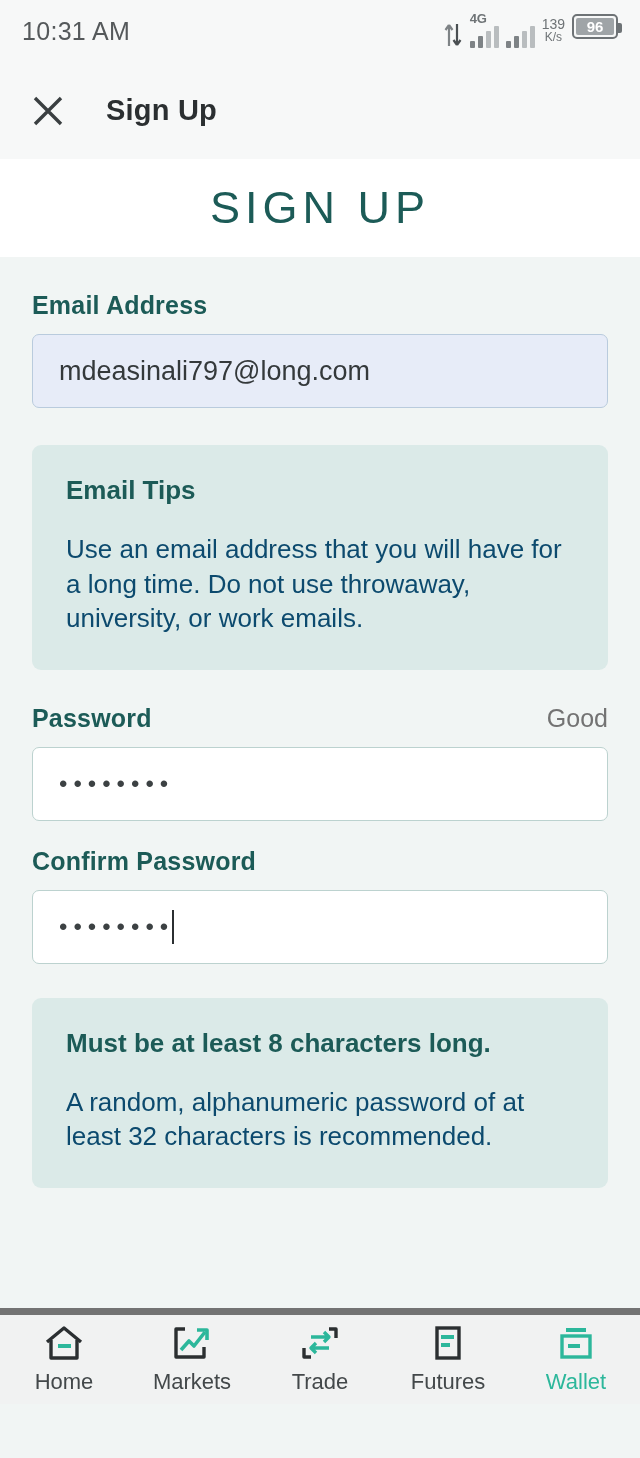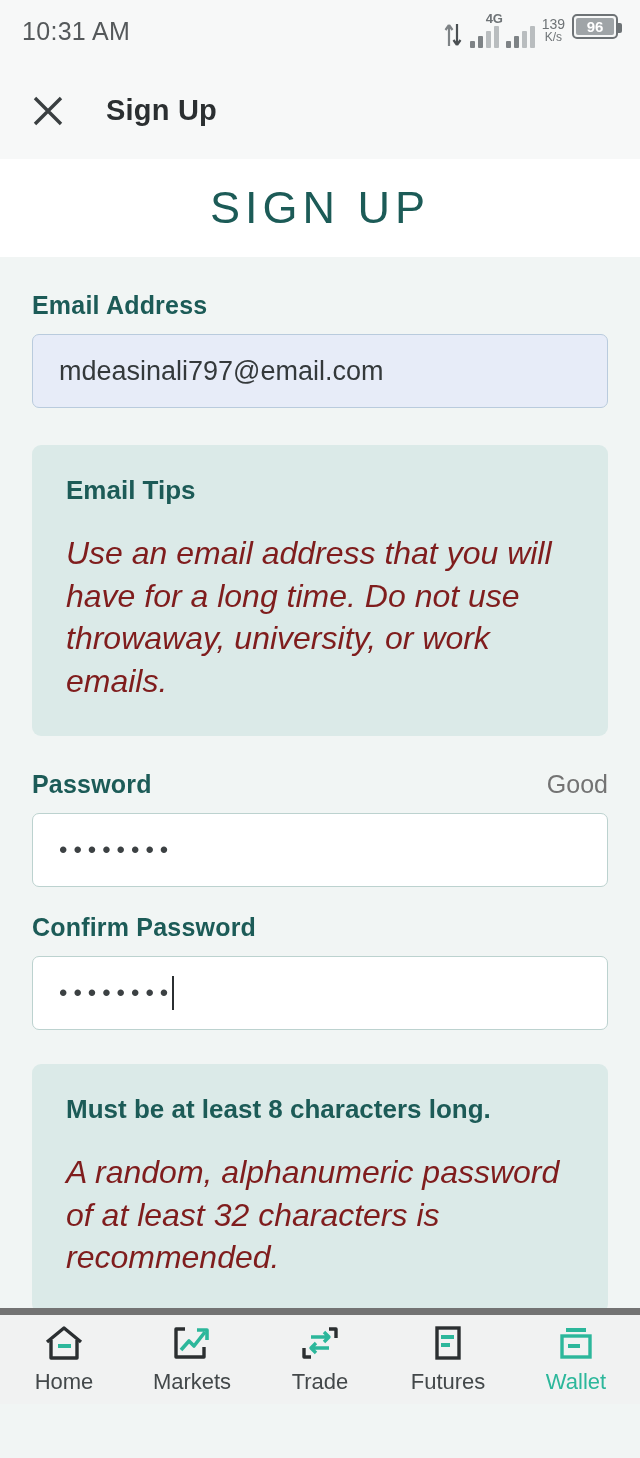--- a/index.html
+++ b/index.html
@@ -14,21 +14,21 @@
   
   .statusbar {
     height:62px; background:#f7f8f8;
     display:flex; align-items:center; justify-content:space-between;
     padding:0 22px;
   }
   .status-time { font-size:25px; color:#55595b; letter-spacing:.3px; }
   .status-right { display:flex; align-items:flex-end; gap:7px; }
   .data-arrows { display:block; }
   .sig-group { position:relative; display:flex; align-items:flex-end; gap:3px; height:26px; }
-  .sig-label { position:absolute; top:-11px; left:16px; font-size:13px; font-weight:bold; color:#6e7376; }
+  .sig-label { position:absolute; top:-11px; left:0; font-size:13px; font-weight:bold; color:#6e7376; }
   .bar { width:5px; background:#b9bdbf; border-radius:1px; }
   .bar.on { background:#7e8386; }
   .b1 { height:7px; } .b2 { height:12px; } .b3 { height:17px; } .b4 { height:22px; }
   .netspeed { display:flex; flex-direction:column; align-items:center; line-height:1.05; color:#6e7376; margin-bottom:4px; }
   .netspeed .v { font-size:14px; }
   .netspeed .u { font-size:12px; }
   .battery {
     position:relative; width:46px; height:25px;
     border:2.5px solid #6e7376; border-radius:5px;
     display:flex; align-items:center; justify-content:center; margin-bottom:9px;
@@ -75,21 +75,21 @@
   .caret { display:inline-block; width:2px; height:34px; background:#2b2f31; margin-left:-2px; vertical-align:-8px; }
 
   .tip-card {
     background:#dbeae8; border-radius:9px;
     padding:30px 34px 34px 34px;
   }
   .tip-title {
     font-size:26px; font-weight:bold; color:#1c5b57; margin-bottom:26px;
   }
   .tip-para {
-    font-size:32px; color:#7f1d1d; line-height:1.33;font-style:italic;
+    font-size:26px; color:#0c4a6e; line-height:1.33;
   }
   .tip-para + .tip-para { margin-top:26px; }
 
   
   .bottomnav {
     position:absolute; left:0; bottom:0; width:640px; height:96px;
     background:#f1f2f2; border-top:7px solid #737373;
     display:flex; align-items:center;
   }
   .nav-item {
@@ -147,21 +147,21 @@
     <div class="bigtitle">SIGN UP</div>
   </div>
 
   <div class="body">
 
     <div style="height:34px"></div>
 
     <div class="field-label">Email Address</div>
     <div style="height:14px"></div>
     <div class="input-box email">
-      <span class="input-text">mdeasinali797@email.com</span>
+      <span class="input-text">mdeasinali797@long.com</span>
     </div>
 
     <div style="height:37px"></div>
 
     <div class="tip-card">
       <div class="tip-title">Email Tips</div>
       <div class="tip-para">Use an email address that you will have for a long time. Do not use throwaway, university, or work emails.</div>
     </div>
 
     <div style="height:34px"></div>

